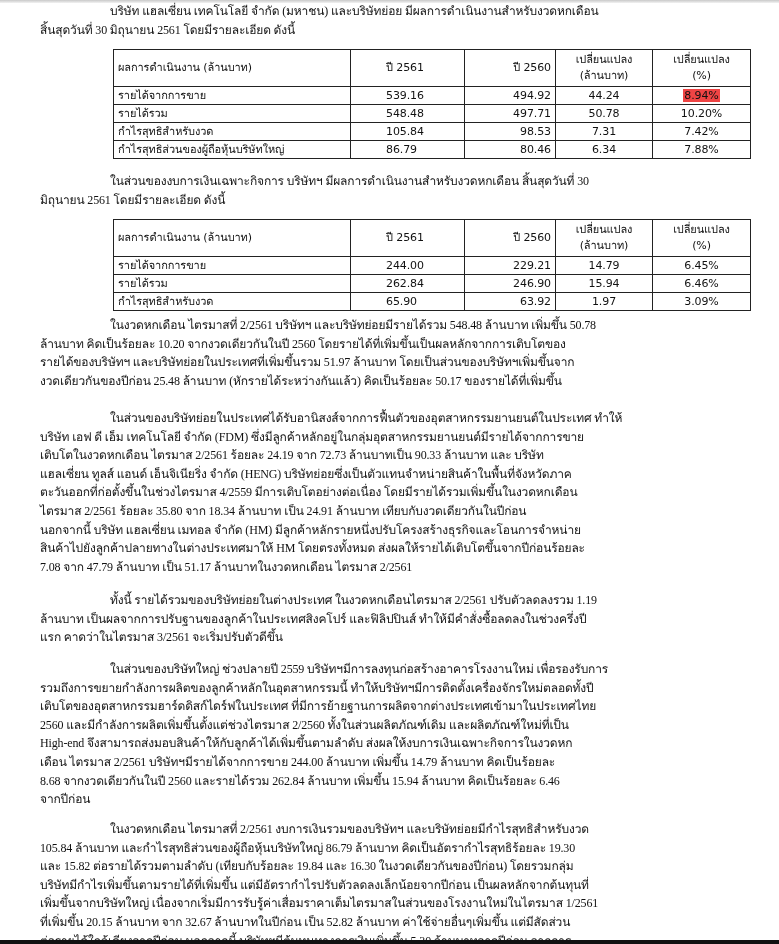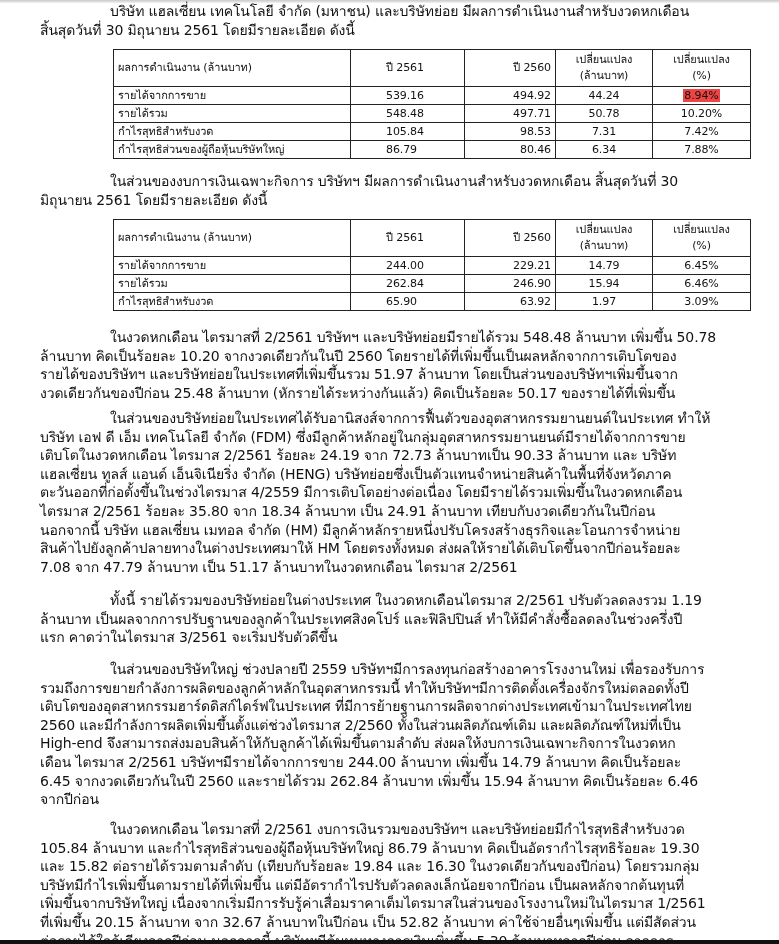--- a/index.html
+++ b/index.html
@@ -16,24 +16,25 @@
     position: absolute; left: 0; top: 0; width: 779px; height: 3px;
     background: linear-gradient(#c9c9c9, #f2f2f2);
   }
   .page {
     position: absolute; left: 0; top: 0; width: 779px;
   }
   .para {
     position: absolute;
     left: 40px;
     width: 690px;
-    font-size: 14px;
+    font-size: 12px;
     line-height: 18.6px;
     text-align: justify;
     letter-spacing: -0.15px;
+    font-family: Liberation Serif, serif;
   }
   .para .line { display: block; white-space: nowrap; }
   .para .line.indent { padding-left: 70px; }
   table.fin {
     position: absolute;
     left: 113px;
     border-collapse: collapse;
     font-size: 11px;
     letter-spacing: -0.1px;
   }
@@ -151,21 +152,21 @@
     <tr>
       <td class="c0">กำไรสุทธิสำหรับงวด</td>
       <td class="c1">65.90</td>
       <td class="c2">63.92</td>
       <td class="c3">1.97</td>
       <td class="c4">3.09%</td>
     </tr>
   </tbody>
     </table>
 
-  <div class="para" style="top:328px;">
+  <div class="para" style="top:316px;">
     <span class="line indent">ในงวดหกเดือน ไตรมาสที่ 2/2561 บริษัทฯ และบริษัทย่อยมีรายได้รวม 548.48 ล้านบาท เพิ่มขึ้น 50.78</span>
     <span class="line">ล้านบาท คิดเป็นร้อยละ 10.20 จากงวดเดียวกันในปี 2560 โดยรายได้ที่เพิ่มขึ้นเป็นผลหลักจากการเติบโตของ</span>
     <span class="line">รายได้ของบริษัทฯ และบริษัทย่อยในประเทศที่เพิ่มขึ้นรวม 51.97 ล้านบาท โดยเป็นส่วนของบริษัทฯเพิ่มขึ้นจาก</span>
     <span class="line">งวดเดียวกันของปีก่อน 25.48 ล้านบาท (หักรายได้ระหว่างกันแล้ว) คิดเป็นร้อยละ 50.17 ของรายได้ที่เพิ่มขึ้น</span>
   </div>
 
   <div class="para" style="top:409px;">
     <span class="line indent">ในส่วนของบริษัทย่อยในประเทศได้รับอานิสงส์จากการฟื้นตัวของอุตสาหกรรมยานยนต์ในประเทศ ทำให้</span>
     <span class="line">บริษัท เอฟ ดี เอ็ม เทคโนโลยี จำกัด (FDM) ซึ่งมีลูกค้าหลักอยู่ในกลุ่มอุตสาหกรรมยานยนต์มีรายได้จากการขาย</span>
     <span class="line">เติบโตในงวดหกเดือน ไตรมาส 2/2561  ร้อยละ 24.19  จาก 72.73 ล้านบาทเป็น 90.33 ล้านบาท และ บริษัท</span>
@@ -183,21 +184,21 @@
     <span class="line">แรก คาดว่าในไตรมาส 3/2561 จะเริ่มปรับตัวดีขึ้น</span>
   </div>
 
   <div class="para" style="top:660px;">
     <span class="line indent">ในส่วนของบริษัทใหญ่ ช่วงปลายปี 2559 บริษัทฯมีการลงทุนก่อสร้างอาคารโรงงานใหม่ เพื่อรองรับการ</span>
     <span class="line">รวมถึงการขยายกำลังการผลิตของลูกค้าหลักในอุตสาหกรรมนี้ ทำให้บริษัทฯมีการติดตั้งเครื่องจักรใหม่ตลอดทั้งปี</span>
     <span class="line">เติบโตของอุตสาหกรรมฮาร์ดดิสก์ไดร์ฟในประเทศ ที่มีการย้ายฐานการผลิตจากต่างประเทศเข้ามาในประเทศไทย</span>
     <span class="line">2560 และมีกำลังการผลิตเพิ่มขึ้นตั้งแต่ช่วงไตรมาส 2/2560 ทั้งในส่วนผลิตภัณฑ์เดิม และผลิตภัณฑ์ใหม่ที่เป็น</span>
     <span class="line">High-end   จึงสามารถส่งมอบสินค้าให้กับลูกค้าได้เพิ่มขึ้นตามลำดับ ส่งผลให้งบการเงินเฉพาะกิจการในงวดหก</span>
     <span class="line">เดือน ไตรมาส 2/2561  บริษัทฯมีรายได้จากการขาย  244.00 ล้านบาท เพิ่มขึ้น 14.79  ล้านบาท คิดเป็นร้อยละ</span>
-    <span class="line">6.45 จากงวดเดียวกันในปี 2560 และรายได้รวม 262.84  ล้านบาท เพิ่มขึ้น 15.94  ล้านบาท คิดเป็นร้อยละ 6.46</span>
+    <span class="line">8.68 จากงวดเดียวกันในปี 2560 และรายได้รวม 262.84  ล้านบาท เพิ่มขึ้น 15.94  ล้านบาท คิดเป็นร้อยละ 6.46</span>
     <span class="line">จากปีก่อน</span>
   </div>
 
   <div class="para" style="top:820px;">
     <span class="line indent">ในงวดหกเดือน ไตรมาสที่ 2/2561 งบการเงินรวมของบริษัทฯ และบริษัทย่อยมีกำไรสุทธิสำหรับงวด</span>
     <span class="line">105.84 ล้านบาท และกำไรสุทธิส่วนของผู้ถือหุ้นบริษัทใหญ่ 86.79 ล้านบาท คิดเป็นอัตรากำไรสุทธิร้อยละ 19.30</span>
     <span class="line">และ 15.82 ต่อรายได้รวมตามลำดับ (เทียบกับร้อยละ 19.84 และ 16.30 ในงวดเดียวกันของปีก่อน) โดยรวมกลุ่ม</span>
     <span class="line">บริษัทมีกำไรเพิ่มขึ้นตามรายได้ที่เพิ่มขึ้น แต่มีอัตรากำไรปรับตัวลดลงเล็กน้อยจากปีก่อน เป็นผลหลักจากต้นทุนที่</span>
     <span class="line">เพิ่มขึ้นจากบริษัทใหญ่ เนื่องจากเริ่มมีการรับรู้ค่าเสื่อมราคาเต็มไตรมาสในส่วนของโรงงานใหม่ในไตรมาส 1/2561</span>
     <span class="line">ที่เพิ่มขึ้น 20.15 ล้านบาท จาก 32.67 ล้านบาทในปีก่อน เป็น 52.82 ล้านบาท ค่าใช้จ่ายอื่นๆเพิ่มขึ้น แต่มีสัดส่วน</span>

